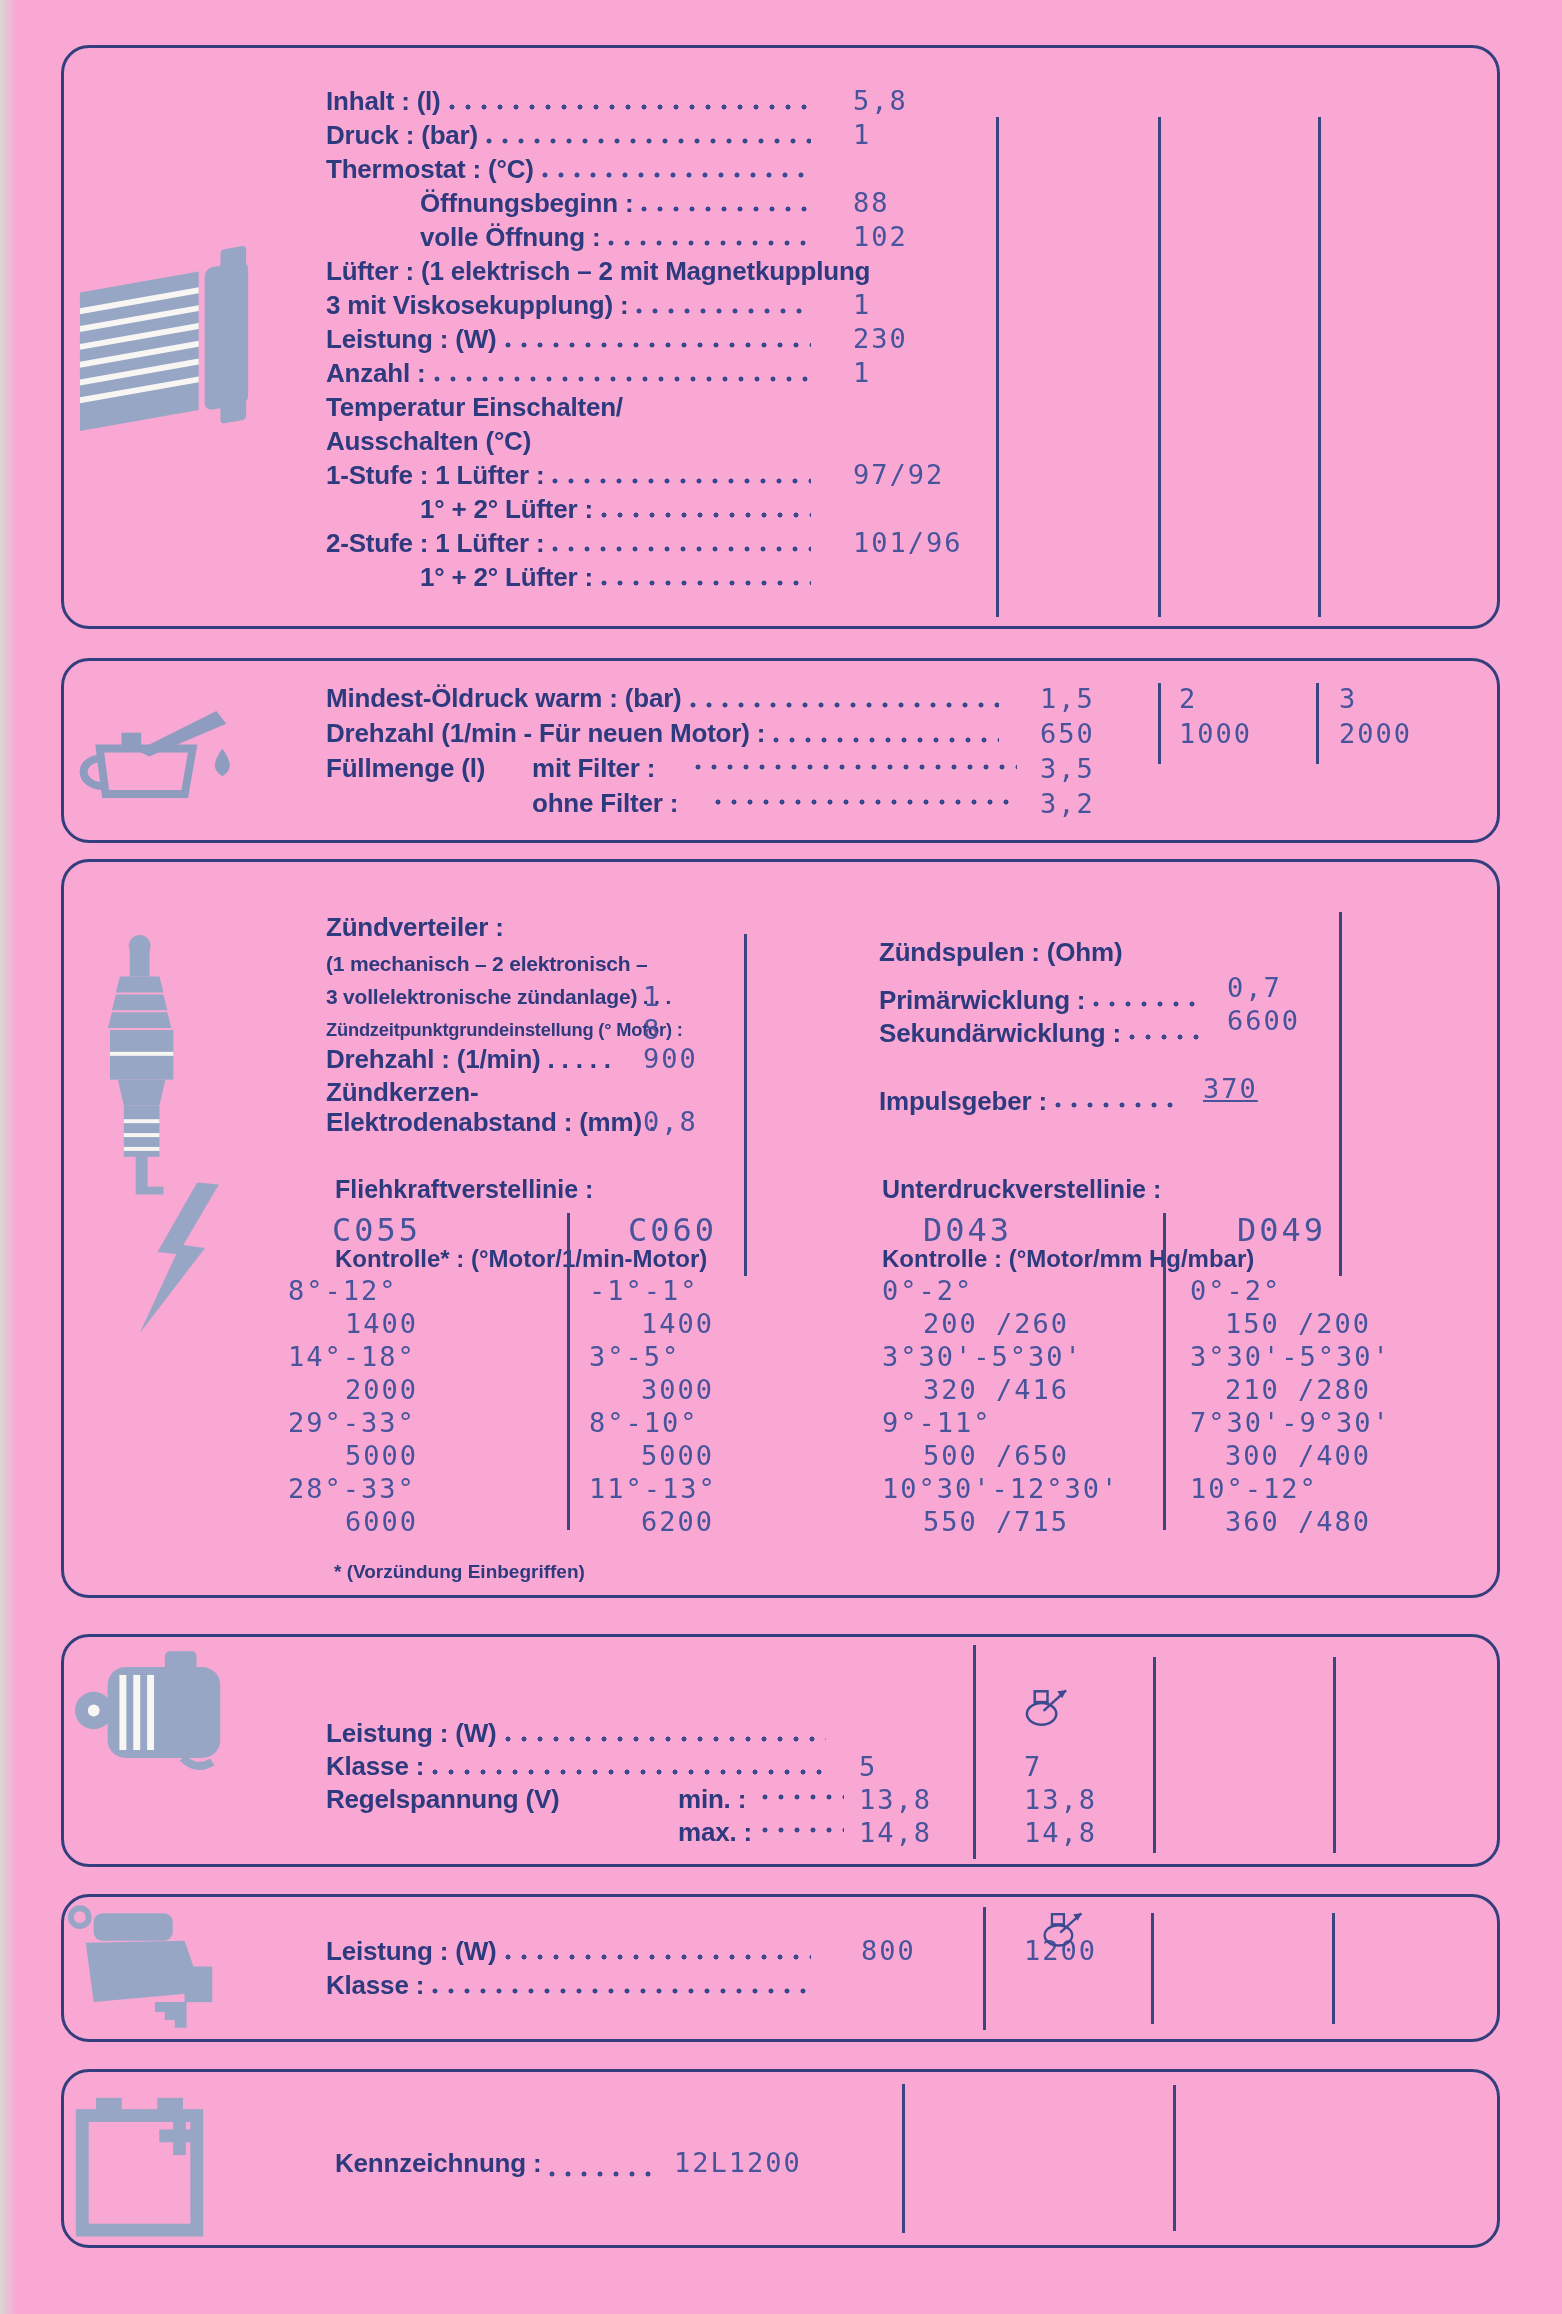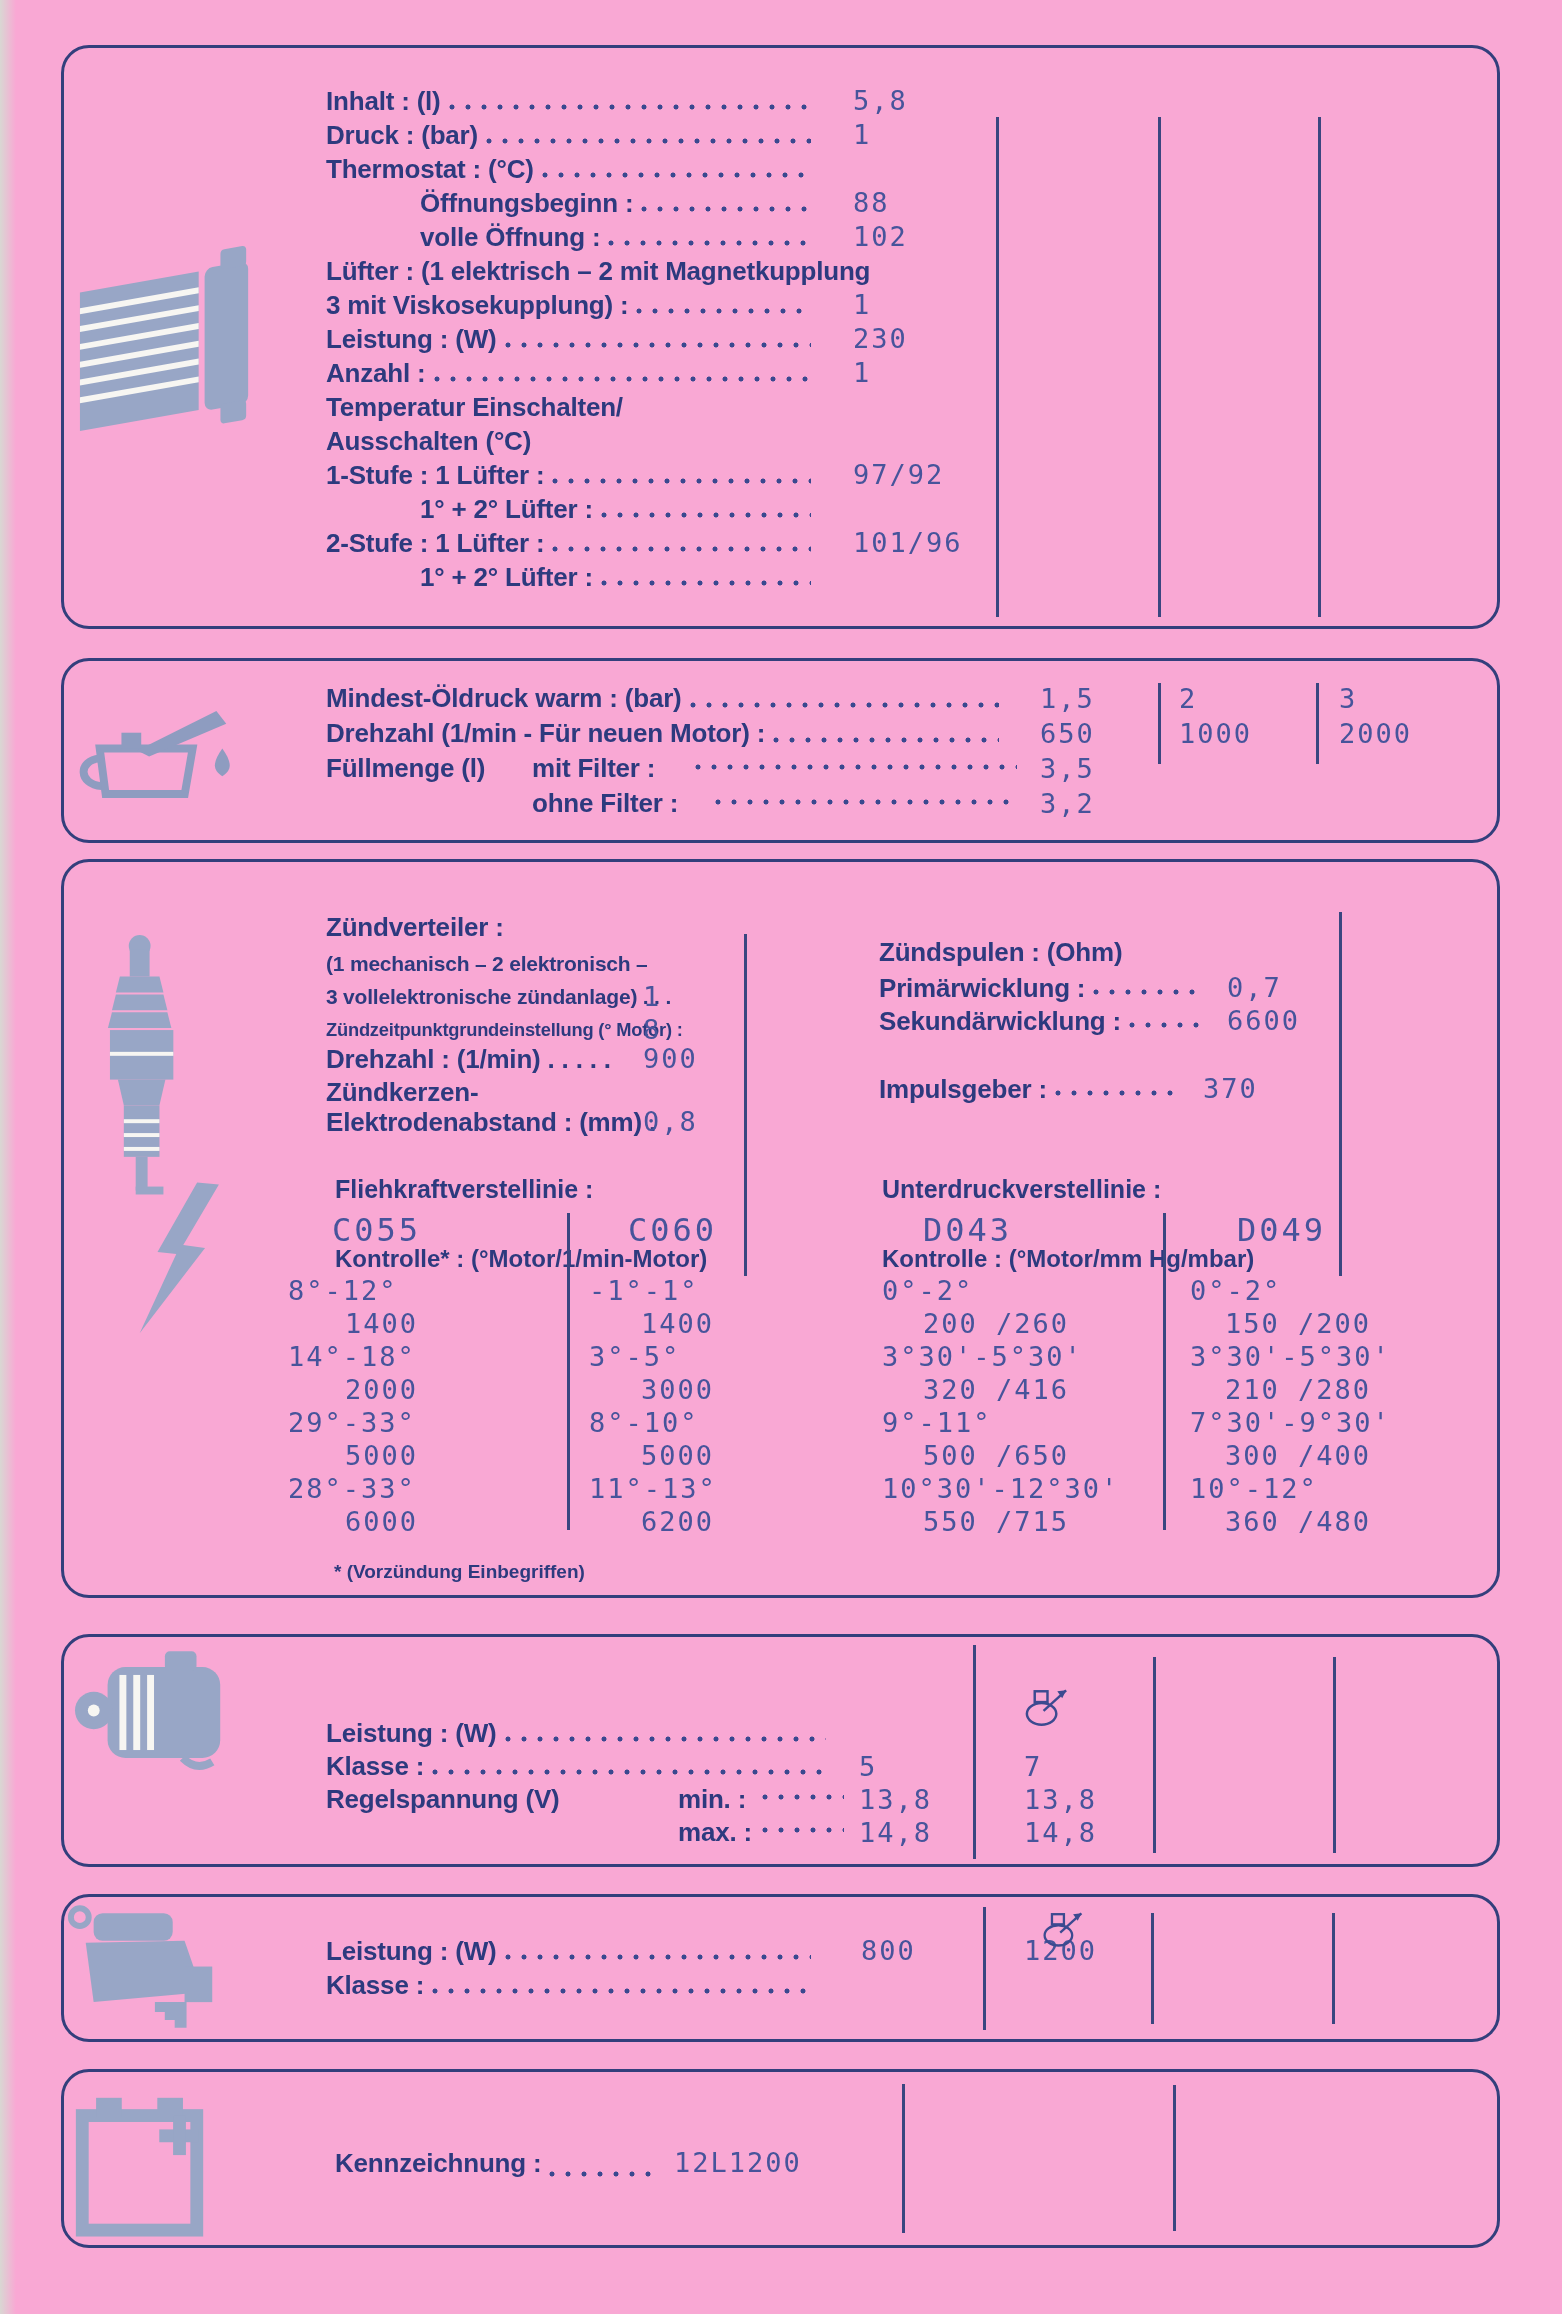--- a/index.html
+++ b/index.html
@@ -33,23 +33,23 @@
   .c2{left:262px;top:20px;width:1089px;}
   .c2 .srow{height:35px;line-height:35px;}
   .c2 .lz{width:683px;}
   .c2 .sub{position:absolute;left:206px;top:0;}
   .c2 .v1{left:714px;} .c2 .v2{left:853px;} .c2 .v3{left:1013px;}
   
   .dl,.crow{position:absolute;height:30px;line-height:30px;width:713px;}
   .distblock{position:absolute;left:262px;top:50px;width:475px;}
   .distblock .val{left:317px;}
   .coils{position:absolute;left:815px;top:75px;width:515px;}
-  .crow .lz{width:332px;}
+  .crow .lz{width:332px;margin-top:12px;}
   .coils .val{left:348px;}
-  .coils .val.imp{left:324px;}
+  .coils .val.imp{left:324px;text-decoration:underline;}
   .crow{display:flex;align-items:baseline;}
   .table{position:absolute;width:554px;}
   .tt,.kont{position:absolute;font-weight:bold;font-size:25px;white-space:nowrap;}
   .cname{position:absolute;font-family:"DejaVu Sans Mono","Liberation Mono",monospace;
          font-size:32px;letter-spacing:3px;color:#47549b;}
   .tdiv{position:absolute;width:2.5px;background:#3a4680;}
   .tcol{position:absolute;width:277px;}
   .tcol div{height:33px;line-height:33px;font-family:"DejaVu Sans Mono","Liberation Mono",monospace;
             font-size:27px;letter-spacing:2px;color:#47549b;white-space:nowrap;}
   .tcol div.vv{padding-left:57px;}

